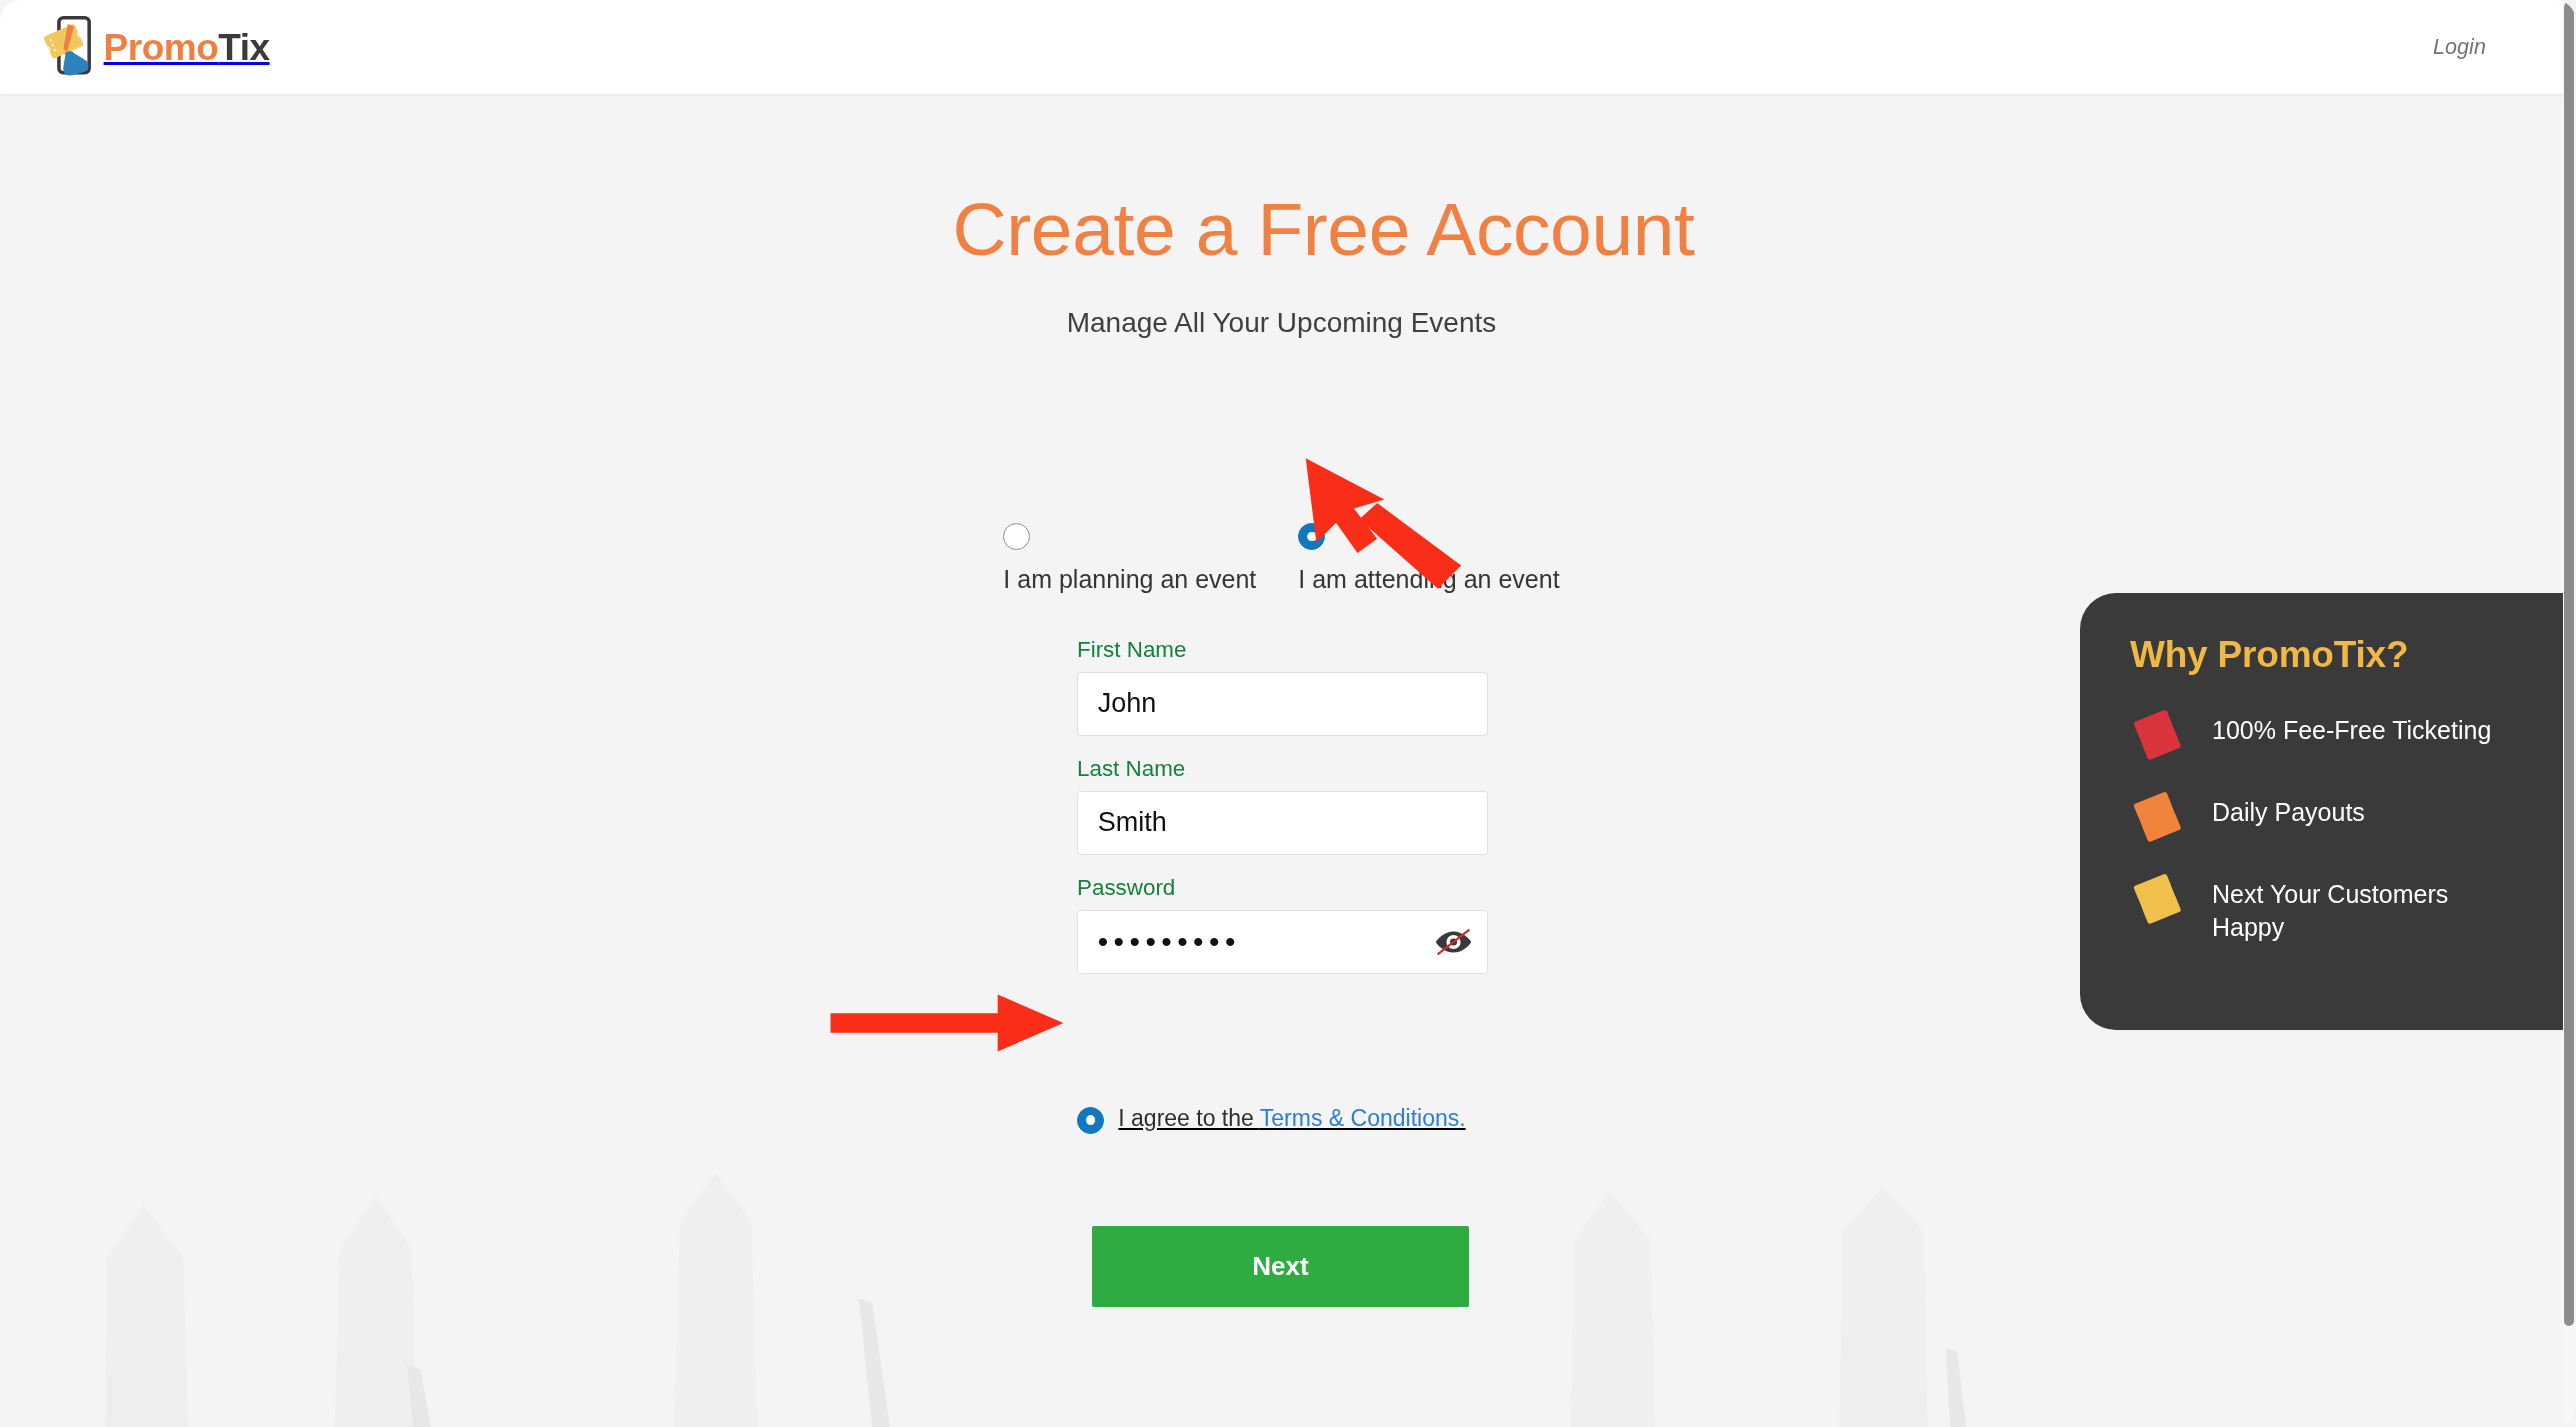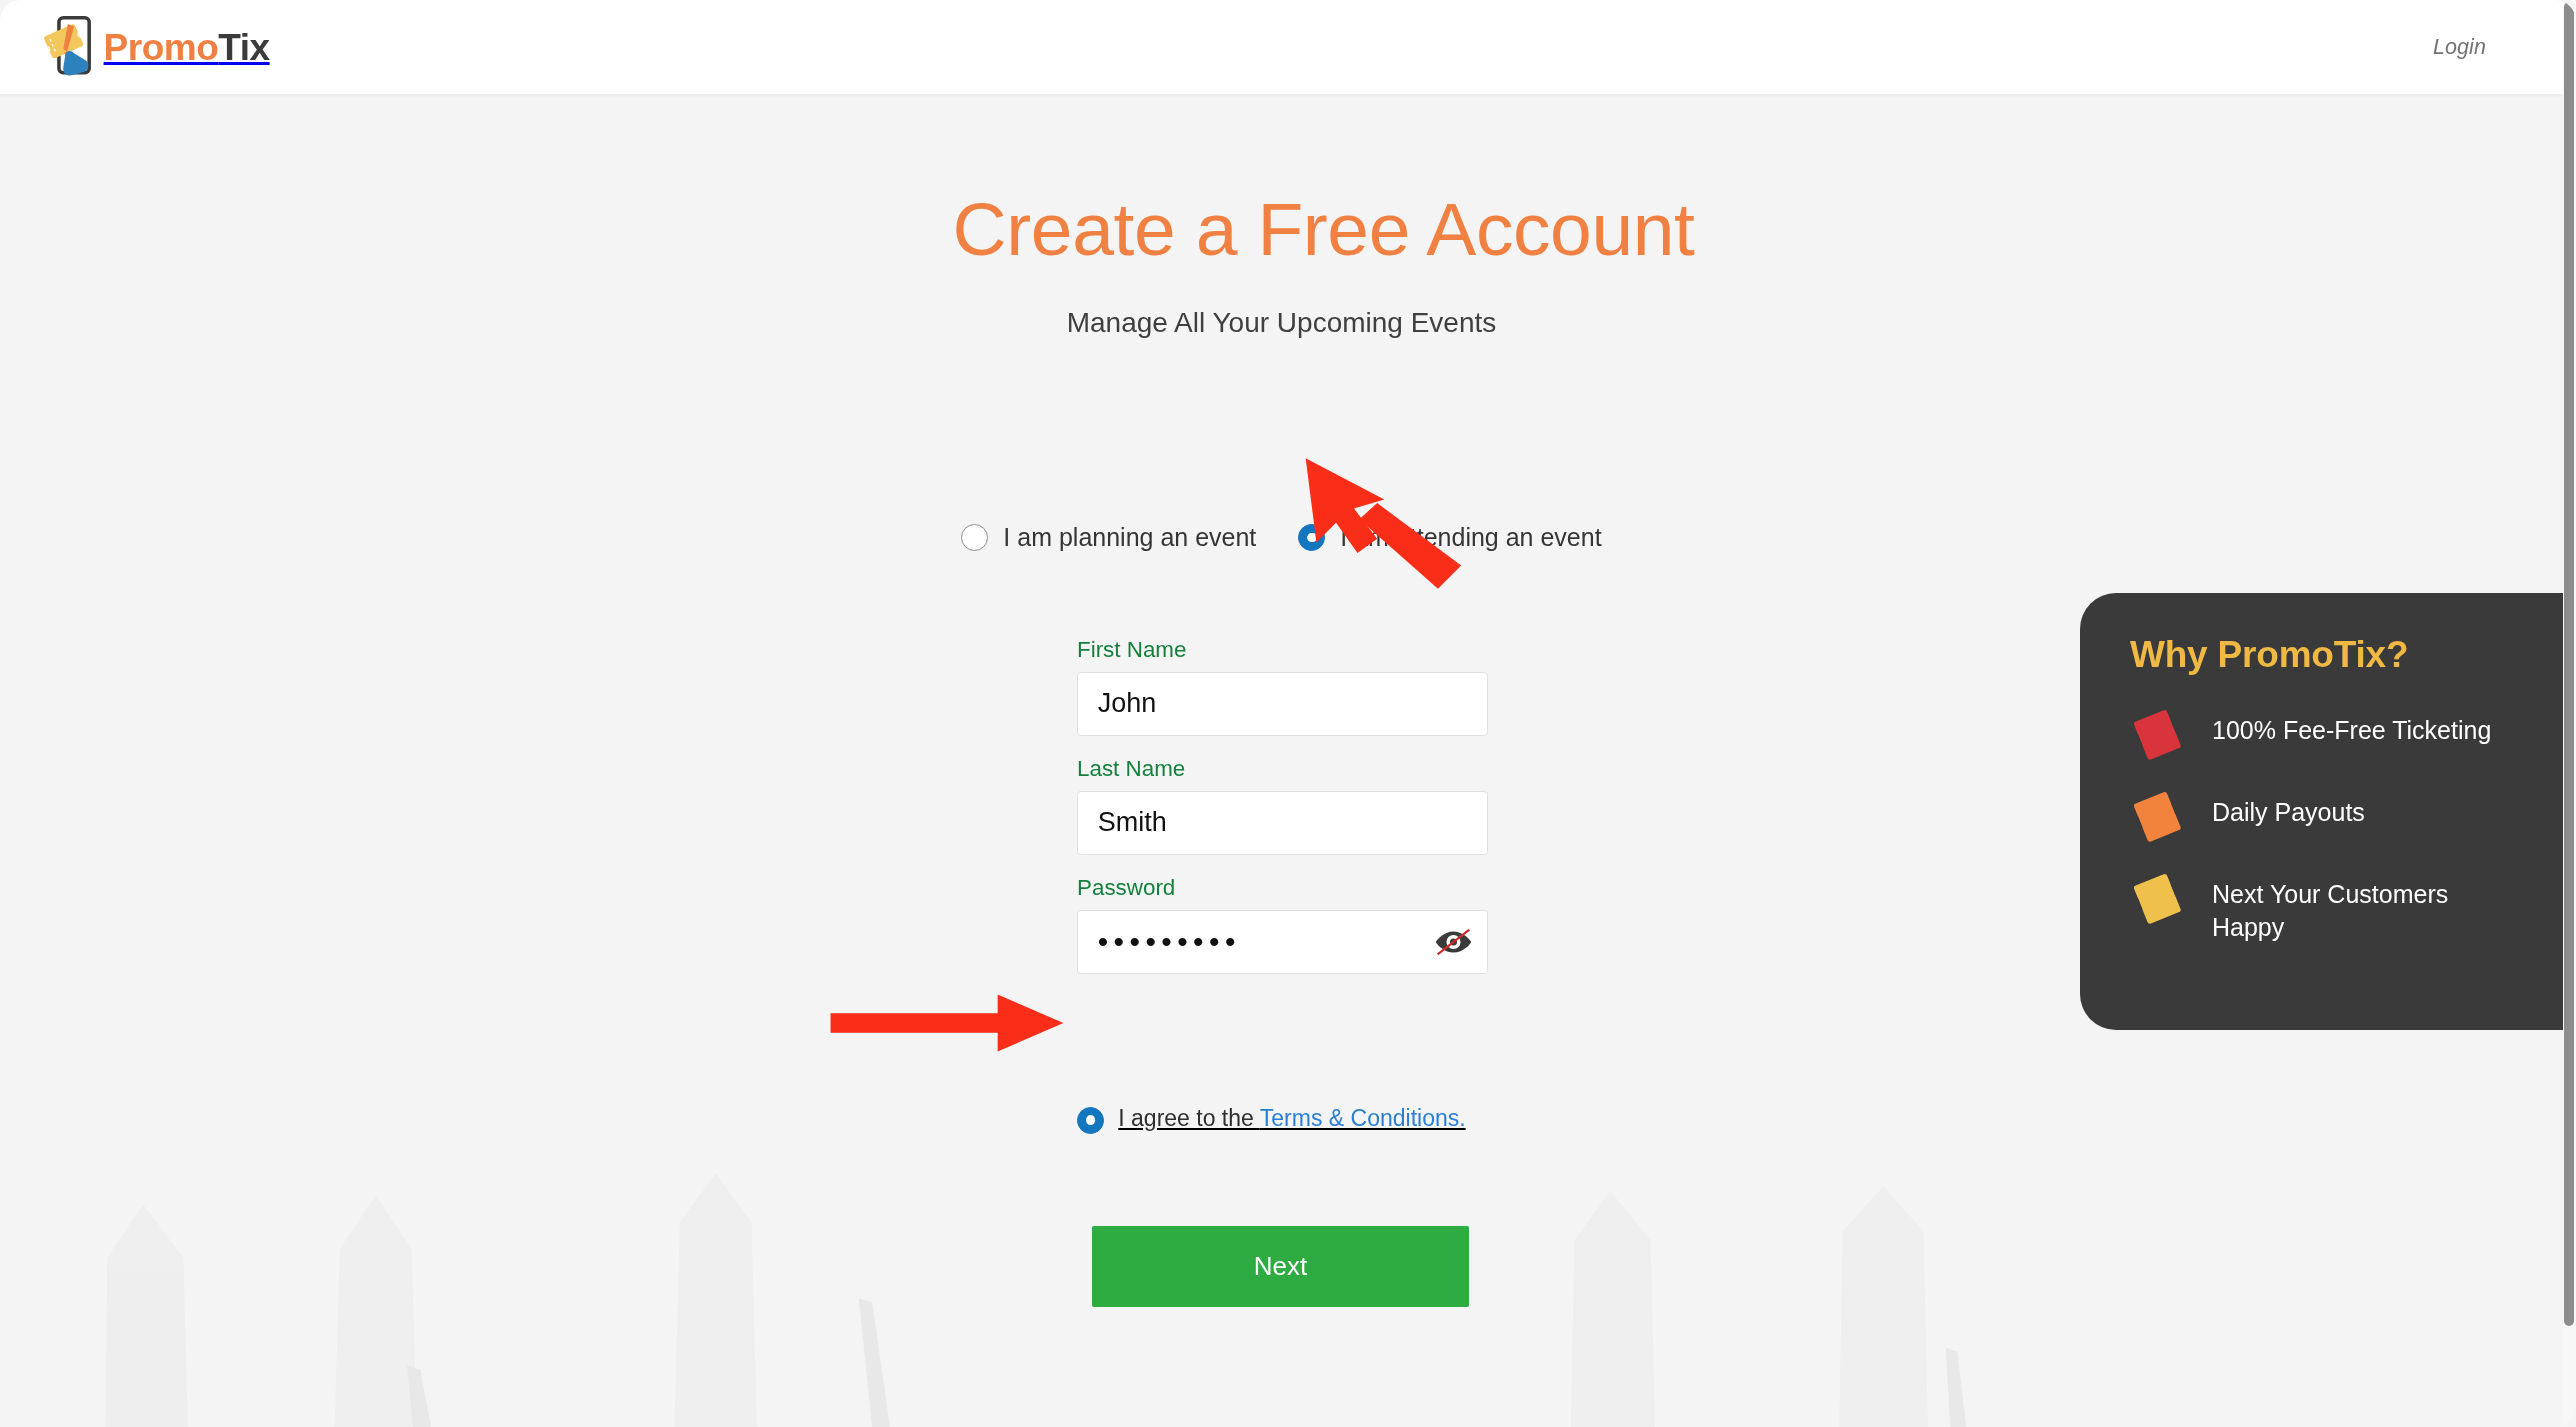--- a/index.html
+++ b/index.html
@@ -117,23 +117,23 @@
     top: 429px;
     left: 0; width: 2563px;
     display: flex;
     align-items: center;
     justify-content: center;
     gap: 42px;
   }
 
   .role-option {
     display: flex;
-    align-items: center;
     gap: 15px;
     cursor: pointer;
+    flex-direction: column;
   }
 
   .radio {
     width: 27px; height: 27px;
     border-radius: 50%;
     background: #ffffff;
     border: 1.8px solid #8d8d8d;
     flex: none;
     position: relative;
   }
@@ -249,21 +249,21 @@
     top: 1132px;
     left: 1092px;
     width: 377px;
     height: 81px;
     background: #2eac42;
     border: none;
     border-radius: 1.8px;
     color: #ffffff;
     font-family: "Liberation Sans", sans-serif;
     font-size: 26px;
-    font-weight: normal;
+    font-weight: bold;
     cursor: pointer;
   }
 
   
   .why-panel {
     position: absolute;
     top: 499px;
     left: 2080px;
     width: 483px;
     height: 437px;

